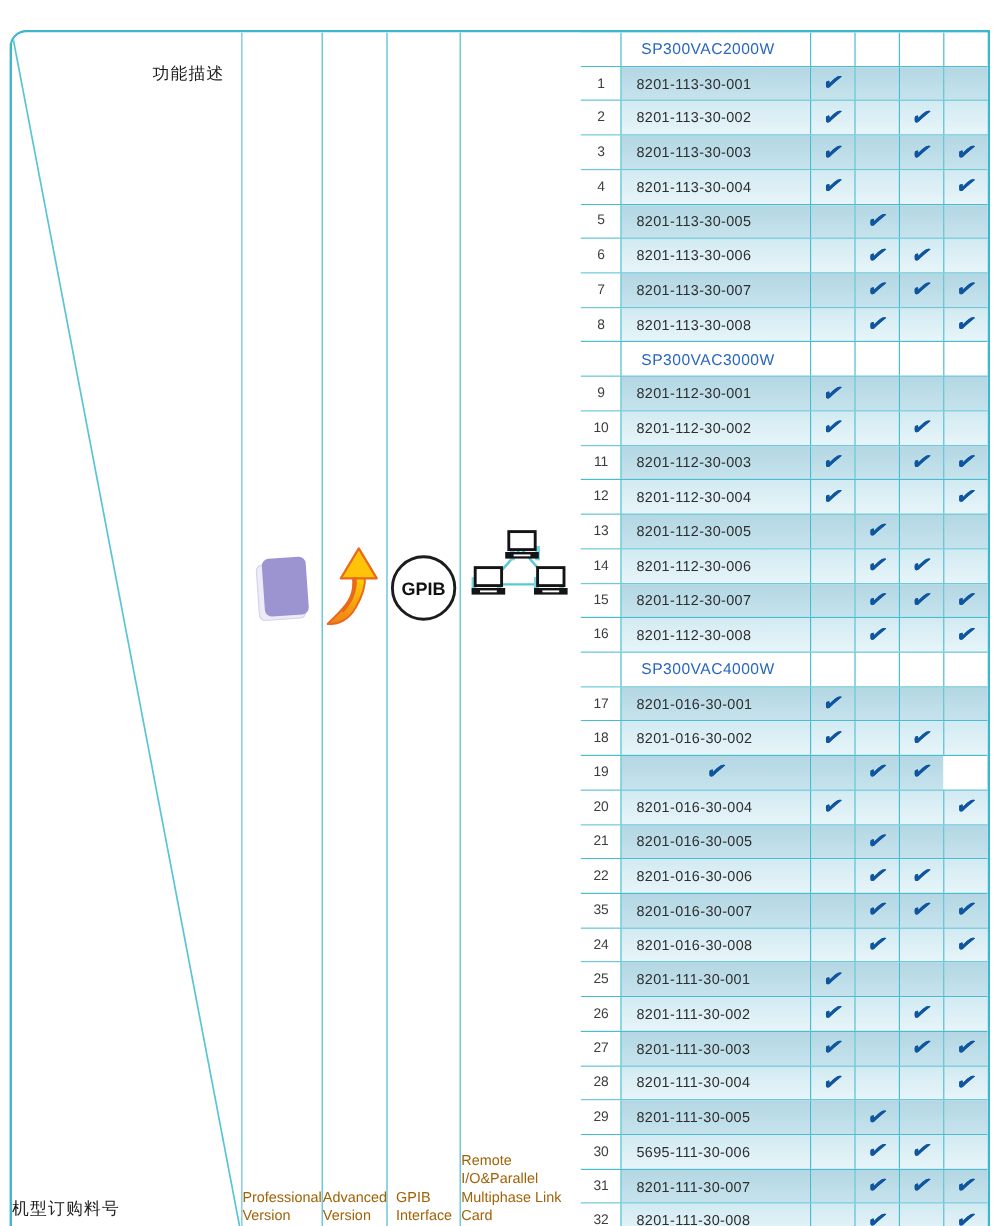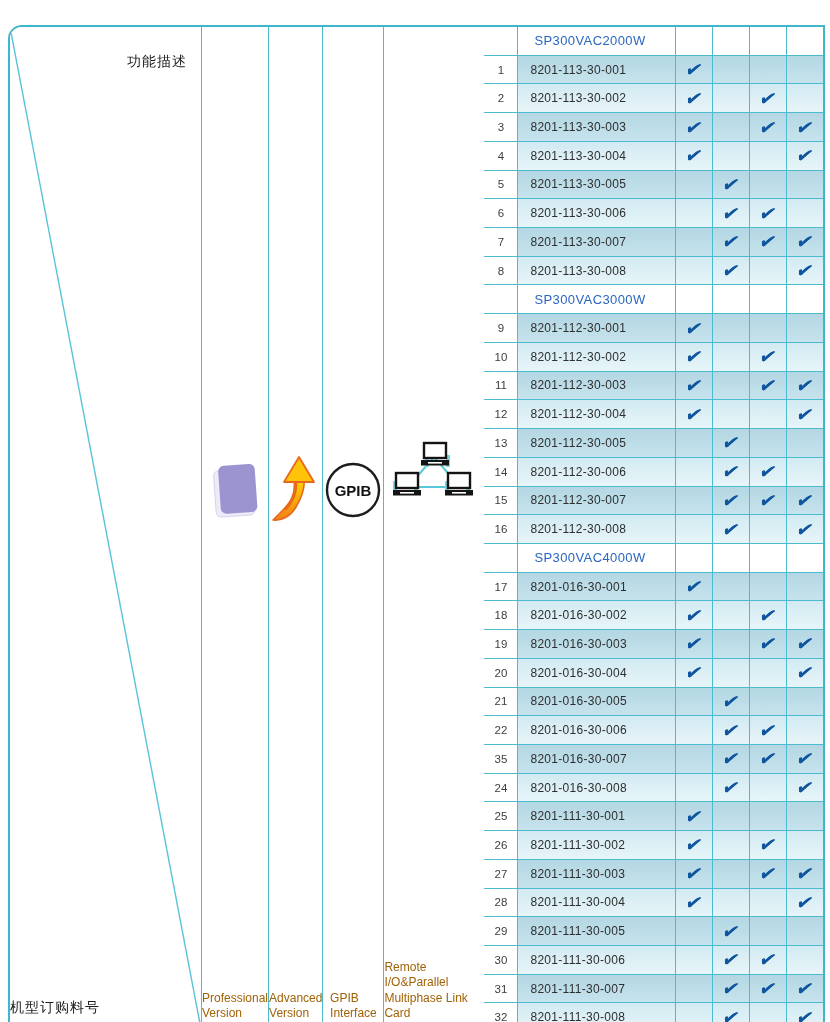--- a/index.html
+++ b/index.html
@@ -411,21 +411,20 @@
             <span class="check">✔</span>
           </div>
     <div class="cell check-cell"></div>
     <div class="cell check-cell">
             <span class="check">✔</span>
           </div>
     <div class="cell check-cell"></div>
   </div>
         <div class="row data-row dark">
     <div class="cell num-cell">19</div>
-    <div class="cell part-cell">8201-016-30-003</div>
     <div class="cell check-cell">
             <span class="check">✔</span>
           </div>
     <div class="cell check-cell"></div>
     <div class="cell check-cell">
             <span class="check">✔</span>
           </div>
     <div class="cell check-cell">
             <span class="check">✔</span>
           </div>
@@ -543,21 +542,21 @@
     <div class="cell part-cell">8201-111-30-005</div>
     <div class="cell check-cell"></div>
     <div class="cell check-cell">
             <span class="check">✔</span>
           </div>
     <div class="cell check-cell"></div>
     <div class="cell check-cell"></div>
   </div>
         <div class="row data-row light">
     <div class="cell num-cell">30</div>
-    <div class="cell part-cell">8201-111-30-006</div>
+    <div class="cell part-cell">5695-111-30-006</div>
     <div class="cell check-cell"></div>
     <div class="cell check-cell">
             <span class="check">✔</span>
           </div>
     <div class="cell check-cell">
             <span class="check">✔</span>
           </div>
     <div class="cell check-cell"></div>
   </div>
         <div class="row data-row dark">

